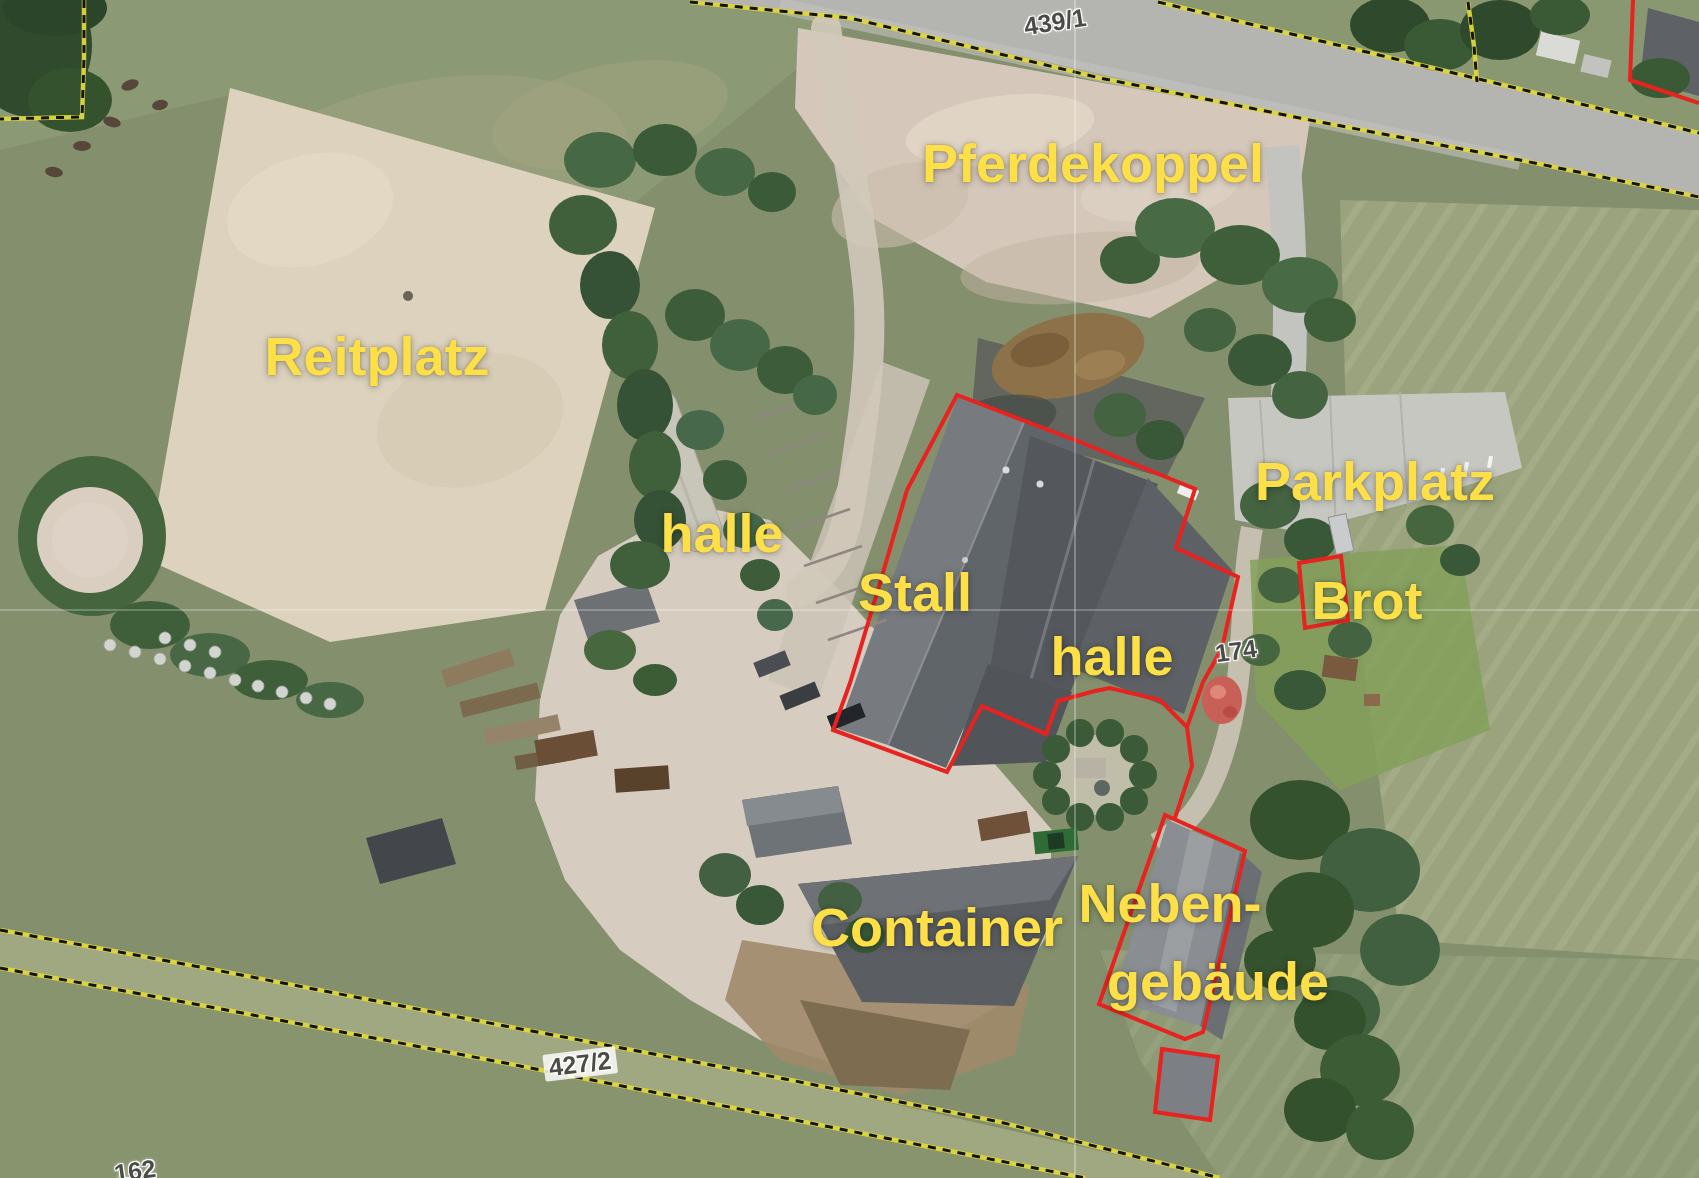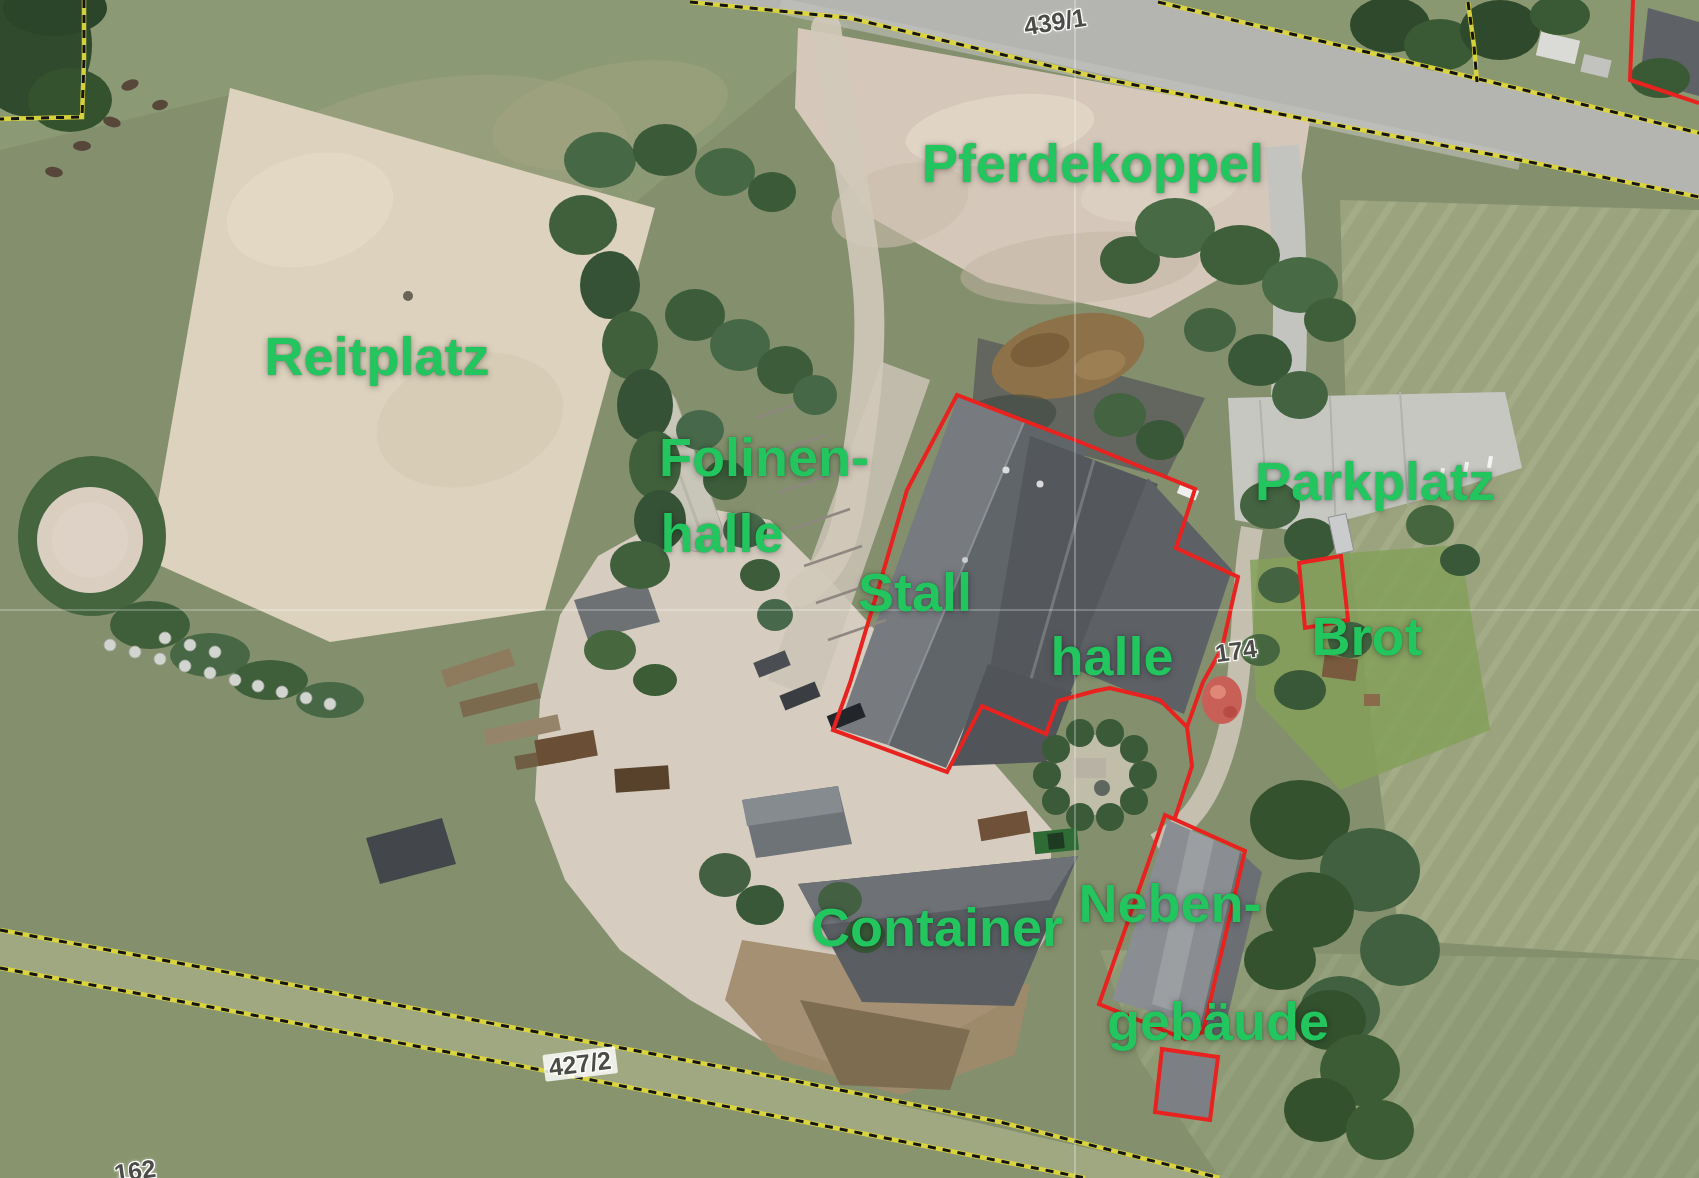--- a/index.html
+++ b/index.html
@@ -1,19 +1,19 @@
 <!DOCTYPE html>
 <html><head>
 <meta charset="utf-8">
 <style>
   html,body{margin:0;padding:0;background:#222;}
   #stage{position:relative;width:1699px;height:1178px;overflow:hidden;
          font-family:"Liberation Sans",sans-serif;}
   #stage svg{position:absolute;inset:0;display:block;}
-  .lbl{position:absolute;transform:translate(-50%,-50%);color:#22c55e;
+  .lbl{position:absolute;transform:translate(-50%,-50%);color:#fde047;
        font-weight:bold;font-size:54px;line-height:1;white-space:nowrap;
        text-shadow:0 1px 7px rgba(0,0,0,.35), 0 0 2px rgba(0,0,0,.25);
        pointer-events:none;}
   .parcel{position:absolute;color:#4b4b47;font-weight:bold;font-size:25px;
        line-height:1;white-space:nowrap;pointer-events:none;
        text-shadow:-1px -1px 0 #fff,1px -1px 0 #fff,-1px 1px 0 #fff,
                    1px 1px 0 #fff,0 0 4px #fff;}
   .parcel.badge{background:rgba(255,255,255,.82);padding:1px 5px;border-radius:2px;}
 </style>
 </head>
@@ -314,27 +314,26 @@
   </g>
 
   <g>
     <line x1="1075" y1="0" x2="1075" y2="1178" stroke="rgba(255,255,255,.38)" stroke-width="1.5"></line>
     <line x1="0" y1="610" x2="1699" y2="610" stroke="rgba(255,255,255,.32)" stroke-width="1.5"></line>
   </g>
 </svg>
 
 <div class="lbl" style="left:1093px;top:163px">Pferdekoppel</div>
 <div class="lbl" style="left:377px;top:356px">Reitplatz</div>
-<div class="lbl" style="left:764px;top:457px">Folinen-</div>
 <div class="lbl" style="left:722px;top:533px">halle</div>
 <div class="lbl" style="left:915px;top:592px">Stall</div>
 <div class="lbl" style="left:1112px;top:656px">halle</div>
 <div class="lbl" style="left:1375px;top:481px">Parkplatz</div>
-<div class="lbl" style="left:1367px;top:636px">Brot</div>
+<div class="lbl" style="left:1367px;top:600px">Brot</div>
 <div class="lbl" style="left:937px;top:927px">Container</div>
 <div class="lbl" style="left:1170px;top:903px">Neben-</div>
-<div class="lbl" style="left:1218px;top:1021px">gebäude</div>
+<div class="lbl" style="left:1218px;top:981px">gebäude</div>
 
 <div class="parcel" style="left:1055px;top:22px;transform:translate(-50%,-50%) rotate(-9deg)">439/1</div>
 <div class="parcel" style="left:1236px;top:651px;transform:translate(-50%,-50%) rotate(-8deg)">174</div>
 <div class="parcel badge" style="left:580px;top:1064px;transform:translate(-50%,-50%) rotate(-7deg)">427/2</div>
 <div class="parcel" style="left:135px;top:1171px;transform:translate(-50%,-50%) rotate(-8deg)">162</div>
 </div>
 
 </body></html>

